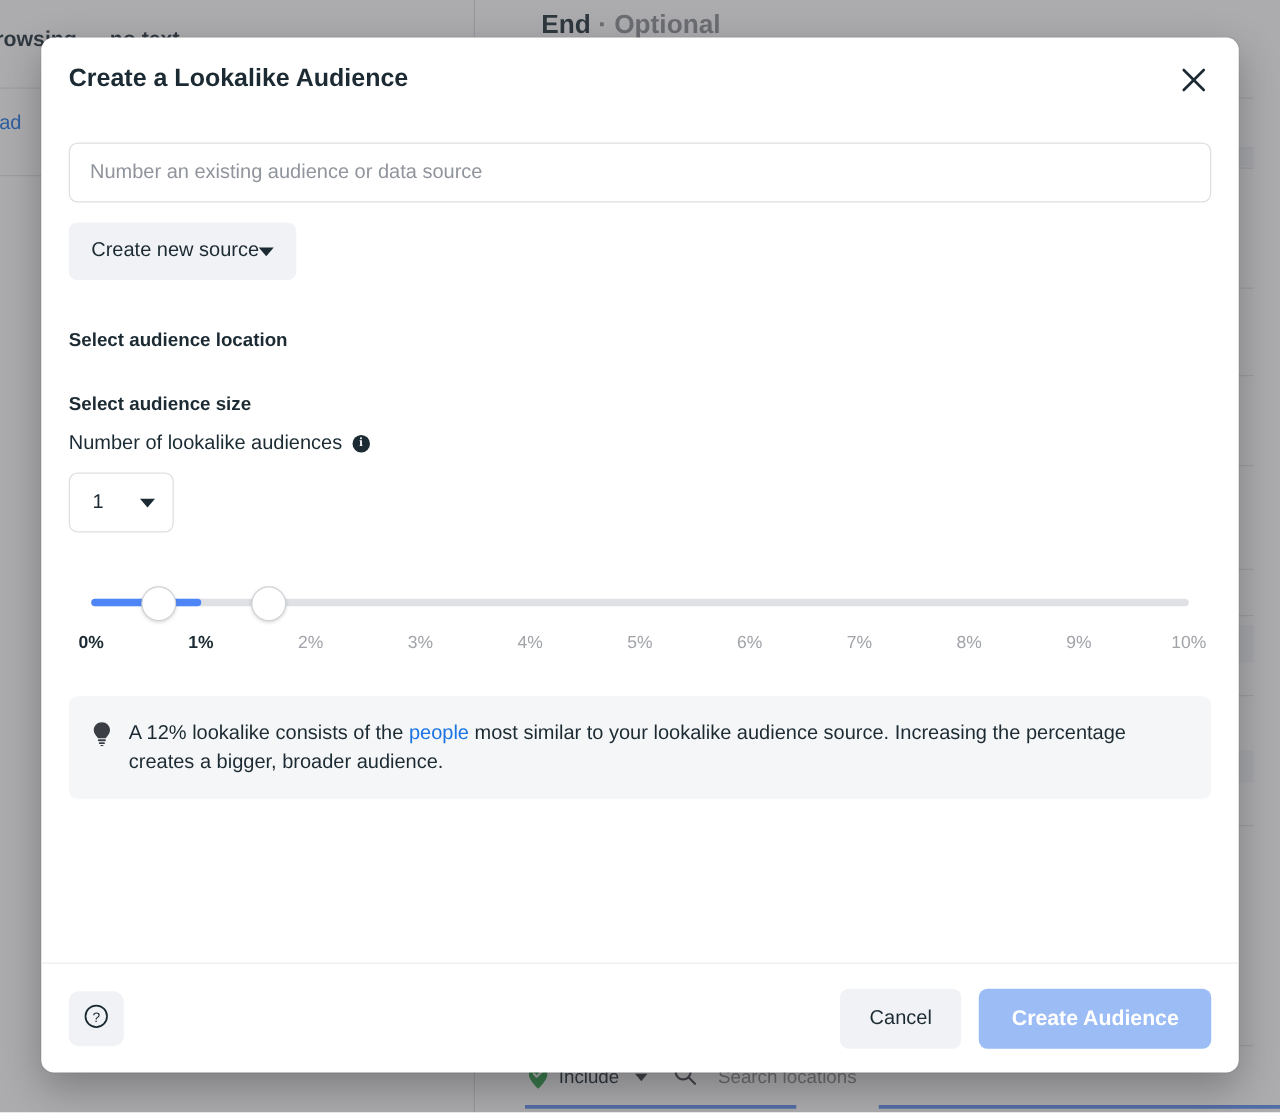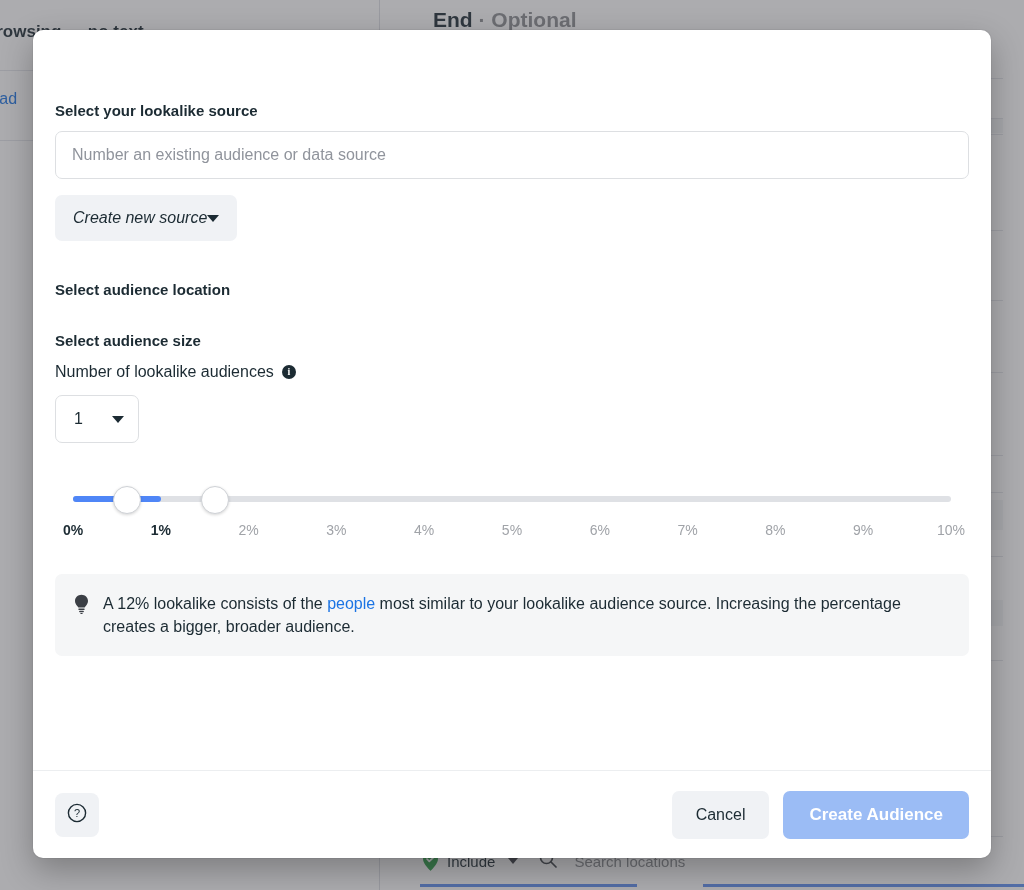--- a/index.html
+++ b/index.html
@@ -243,21 +243,20 @@
     gap: 0;
     height: 46px;
     padding: 0 18px;
     background: #f0f2f5;
     border: none;
     border-radius: 7px;
     cursor: pointer;
     font-size: 16px;
     color: #1c2b33;
     font-family: inherit;
-    font-style: italic;
   }
   .caret {
     width: 0; height: 0;
     border-left: 6px solid transparent;
     border-right: 6px solid transparent;
     border-top: 7px solid #1c2b33;
   }
 
   .block-gap { height: 40px; }
 
@@ -505,25 +504,35 @@
 
 <div id="scrim"></div>
 
 <div id="watermark">
   <div class="wm-cn">牛津小马哥</div>
   <div class="wm-en">xmgseo.com</div>
 </div>
 
 <div id="modal">
 
+  <div class="modal-header">
+    <div class="modal-title">Create a Lookalike Audience</div>
+    <button class="close-btn">
+      <span>
+        <svg width="22" height="22" viewBox="0 0 22 22">
+          <line x1="3" y1="3" x2="19" y2="19" stroke="#1c2b33" stroke-width="2.1" stroke-linecap="round"></line>
+          <line x1="19" y1="3" x2="3" y2="19" stroke="#1c2b33" stroke-width="2.1" stroke-linecap="round"></line>
+        </svg>
+      </span>
+    </button>
+  </div>
 
   <div class="modal-body">
 
     
-    <div class="section-label">Select your lookalike source</div>
     <div class="big-input">
       <span class="ph">Number an existing audience or data source</span>
     </div>
     <button class="grey-btn">
       <span>Create new source</span>
       <span class="caret"></span>
     </button>
 
     <div class="block-gap"></div>
 

